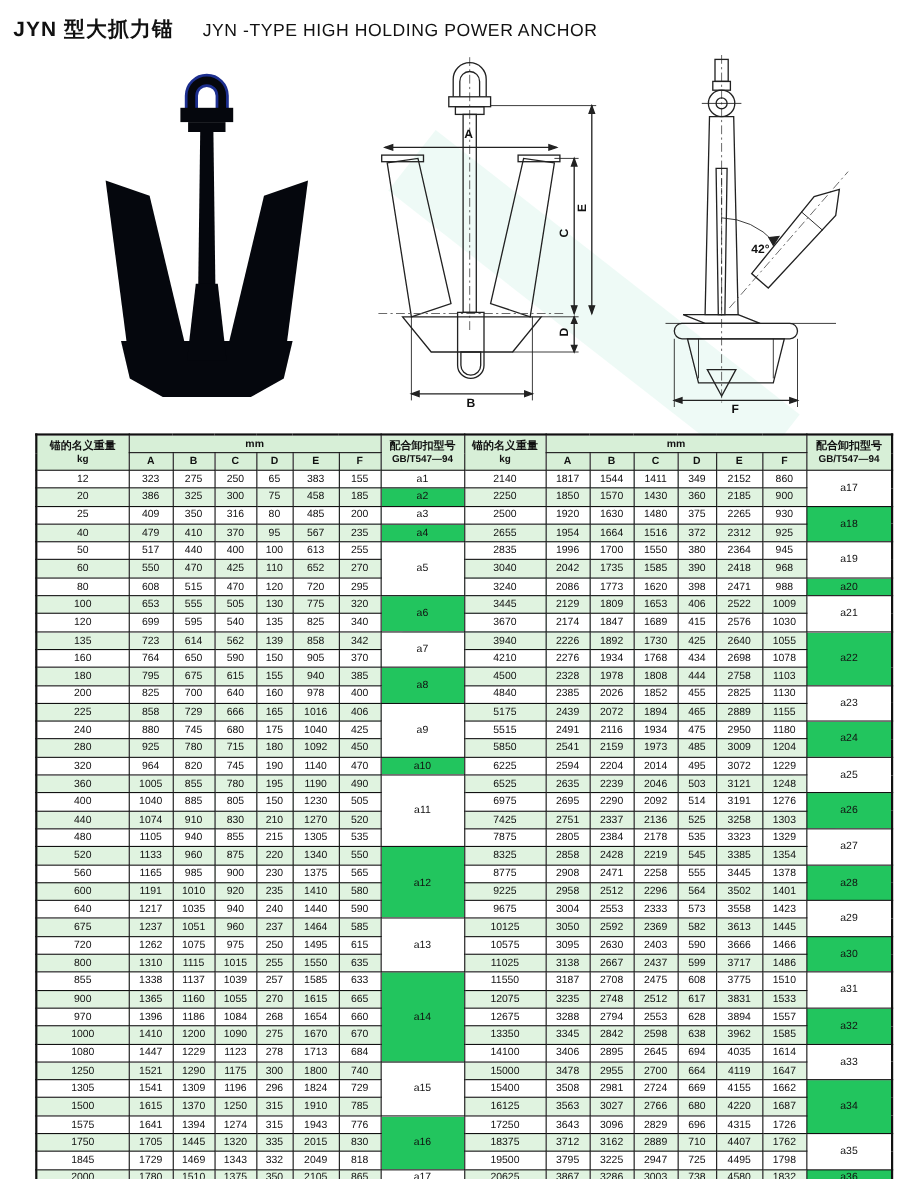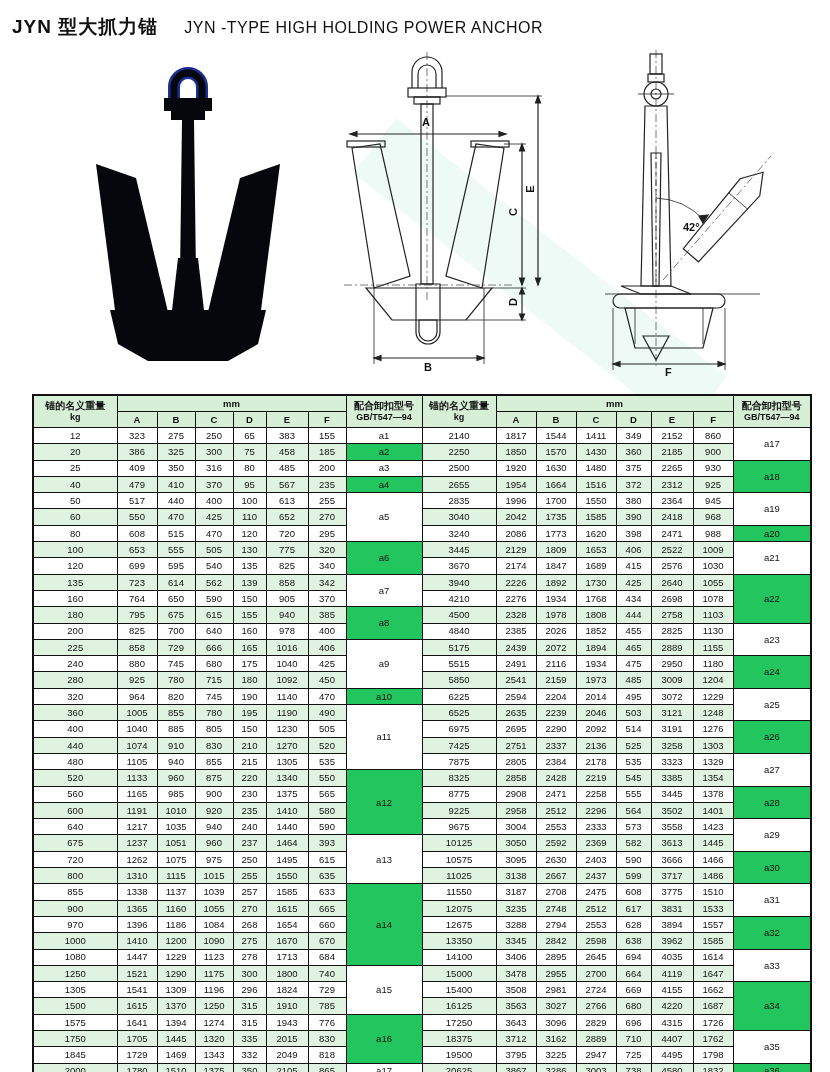--- a/index.html
+++ b/index.html
@@ -641,21 +641,21 @@
             <td class="">1423</td>
             <td class="shk w" rowspan="2">a29</td>
           </tr>
           <tr>
             <td class="kg">675</td>
             <td class="">1237</td>
             <td class="">1051</td>
             <td class="">960</td>
             <td class="">237</td>
             <td class="">1464</td>
-            <td class="">393</td>
+            <td class="">585</td>
             <td class="shk w" rowspan="3">a13</td>
             <td class="kg">10125</td>
             <td class="">3050</td>
             <td class="">2592</td>
             <td class="">2369</td>
             <td class="">582</td>
             <td class="">3613</td>
             <td class="">1445</td>
           </tr>
           <tr>

